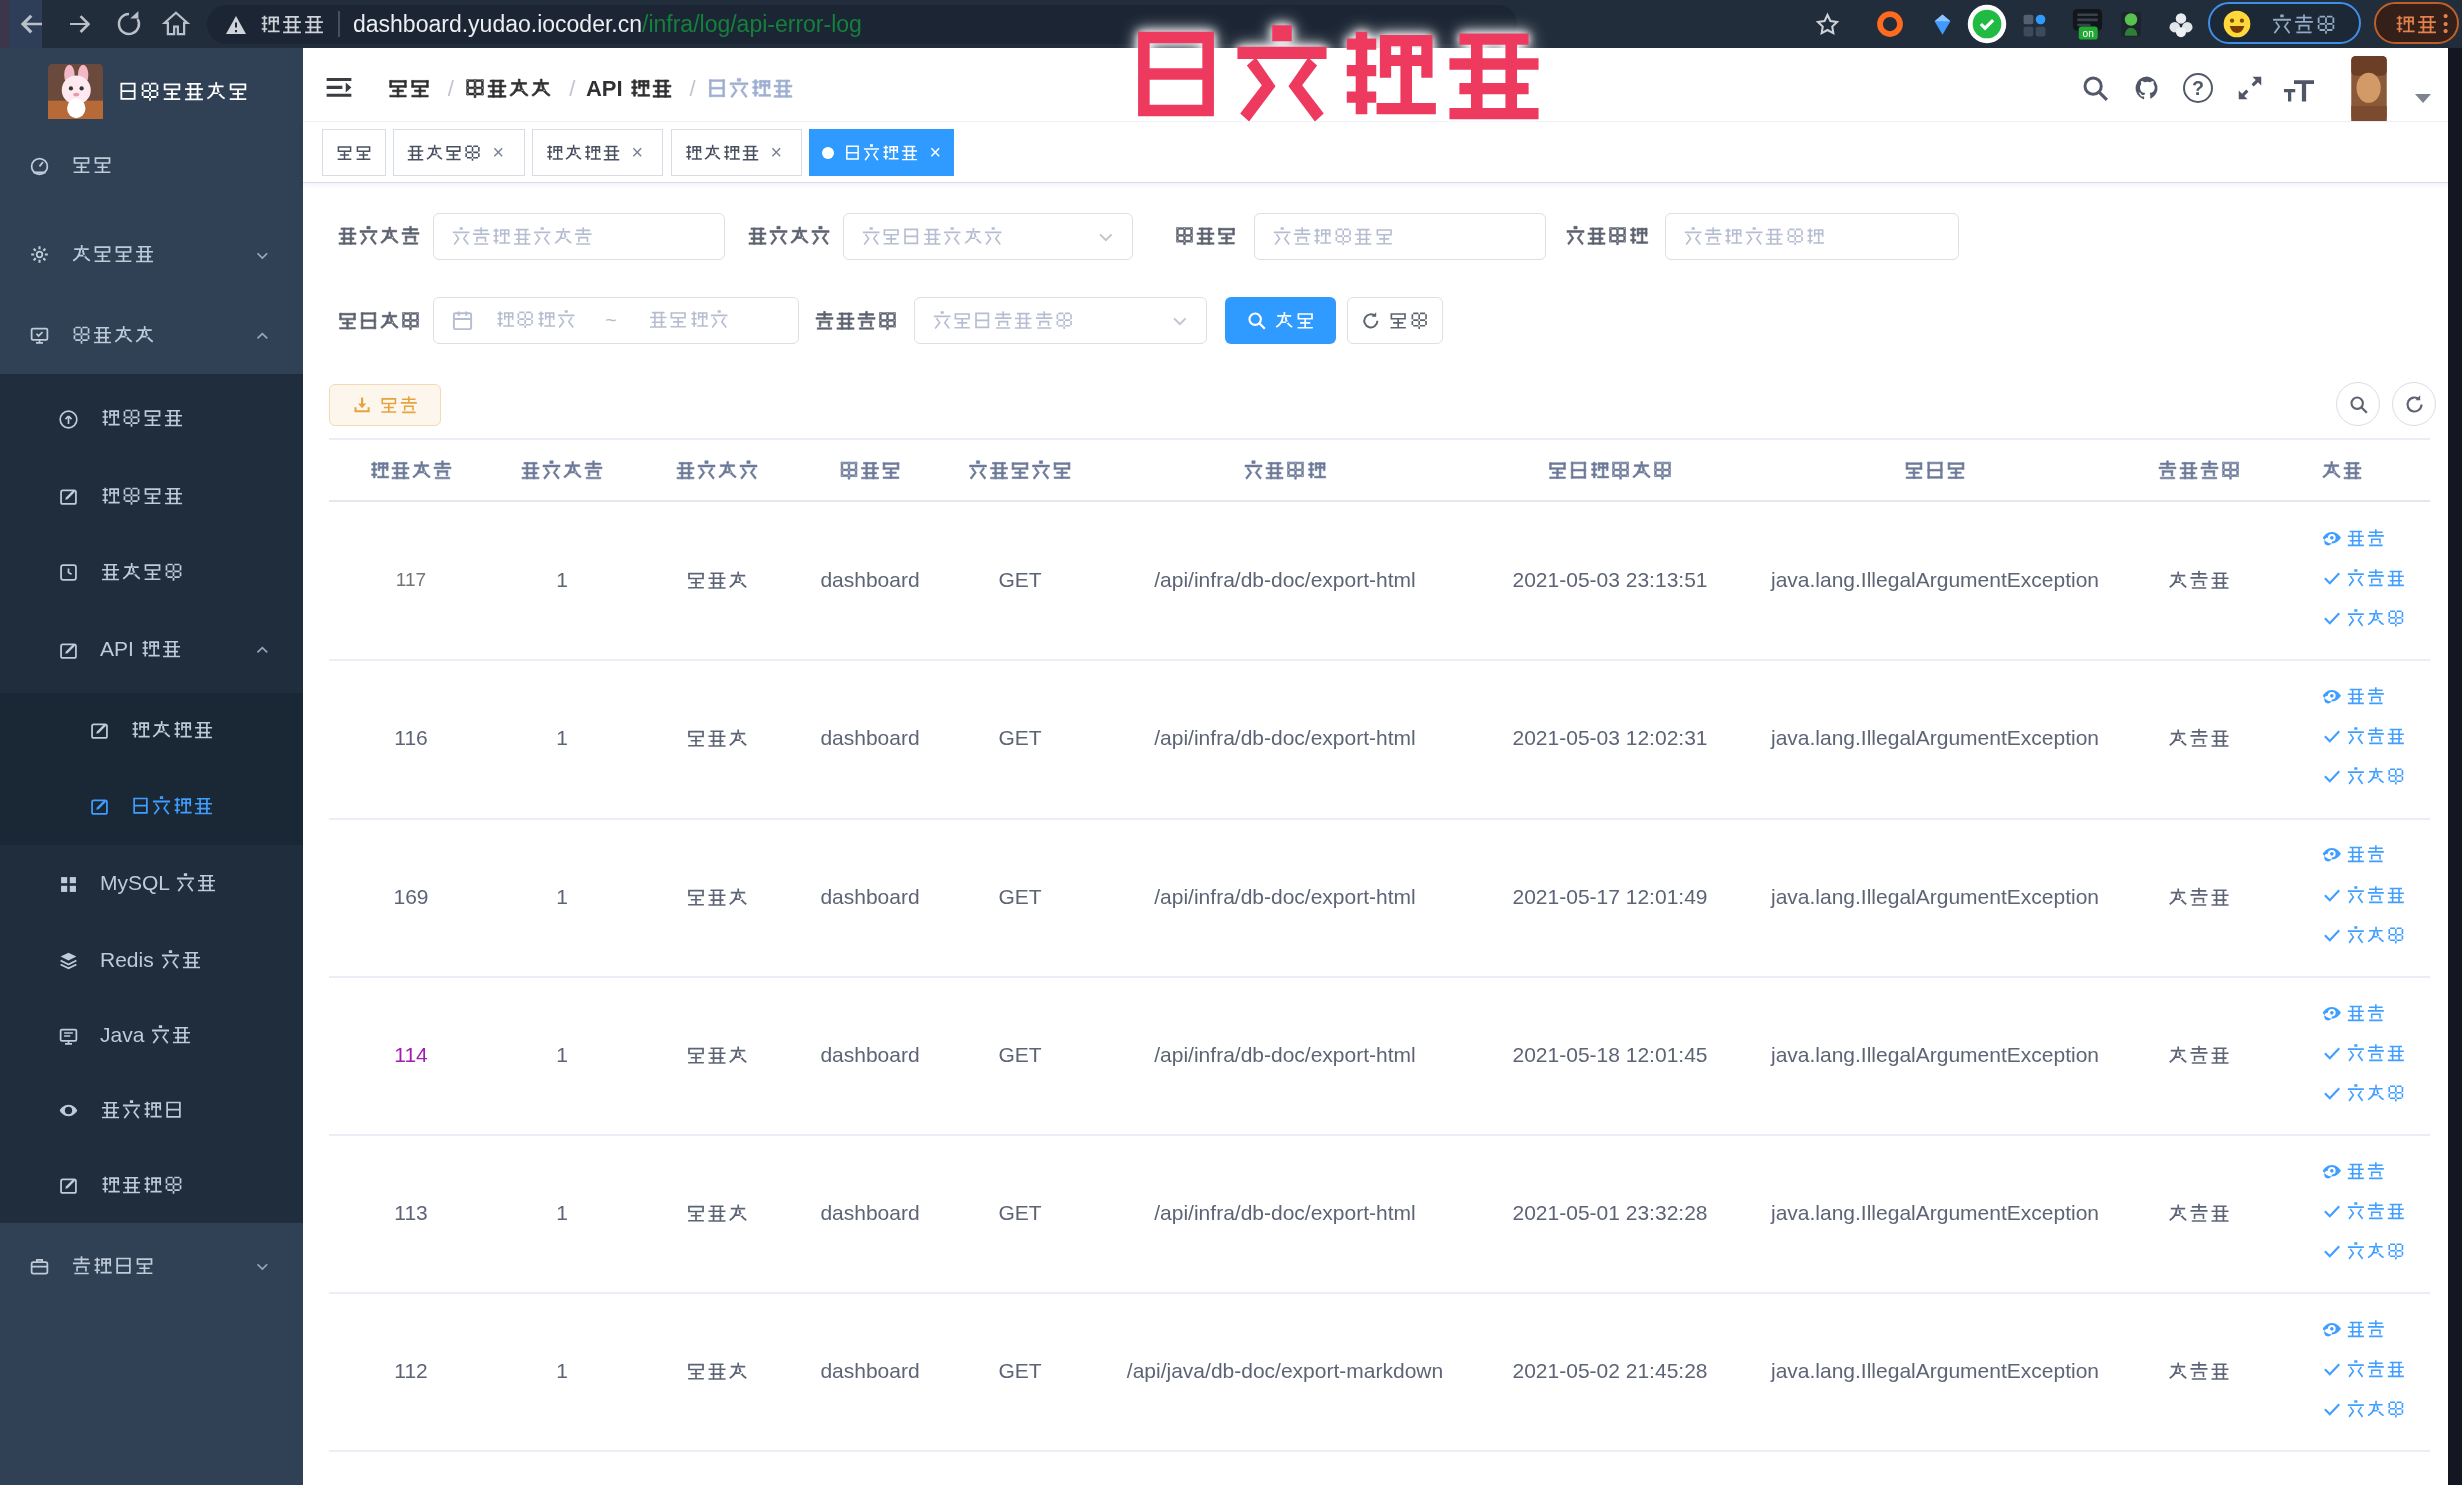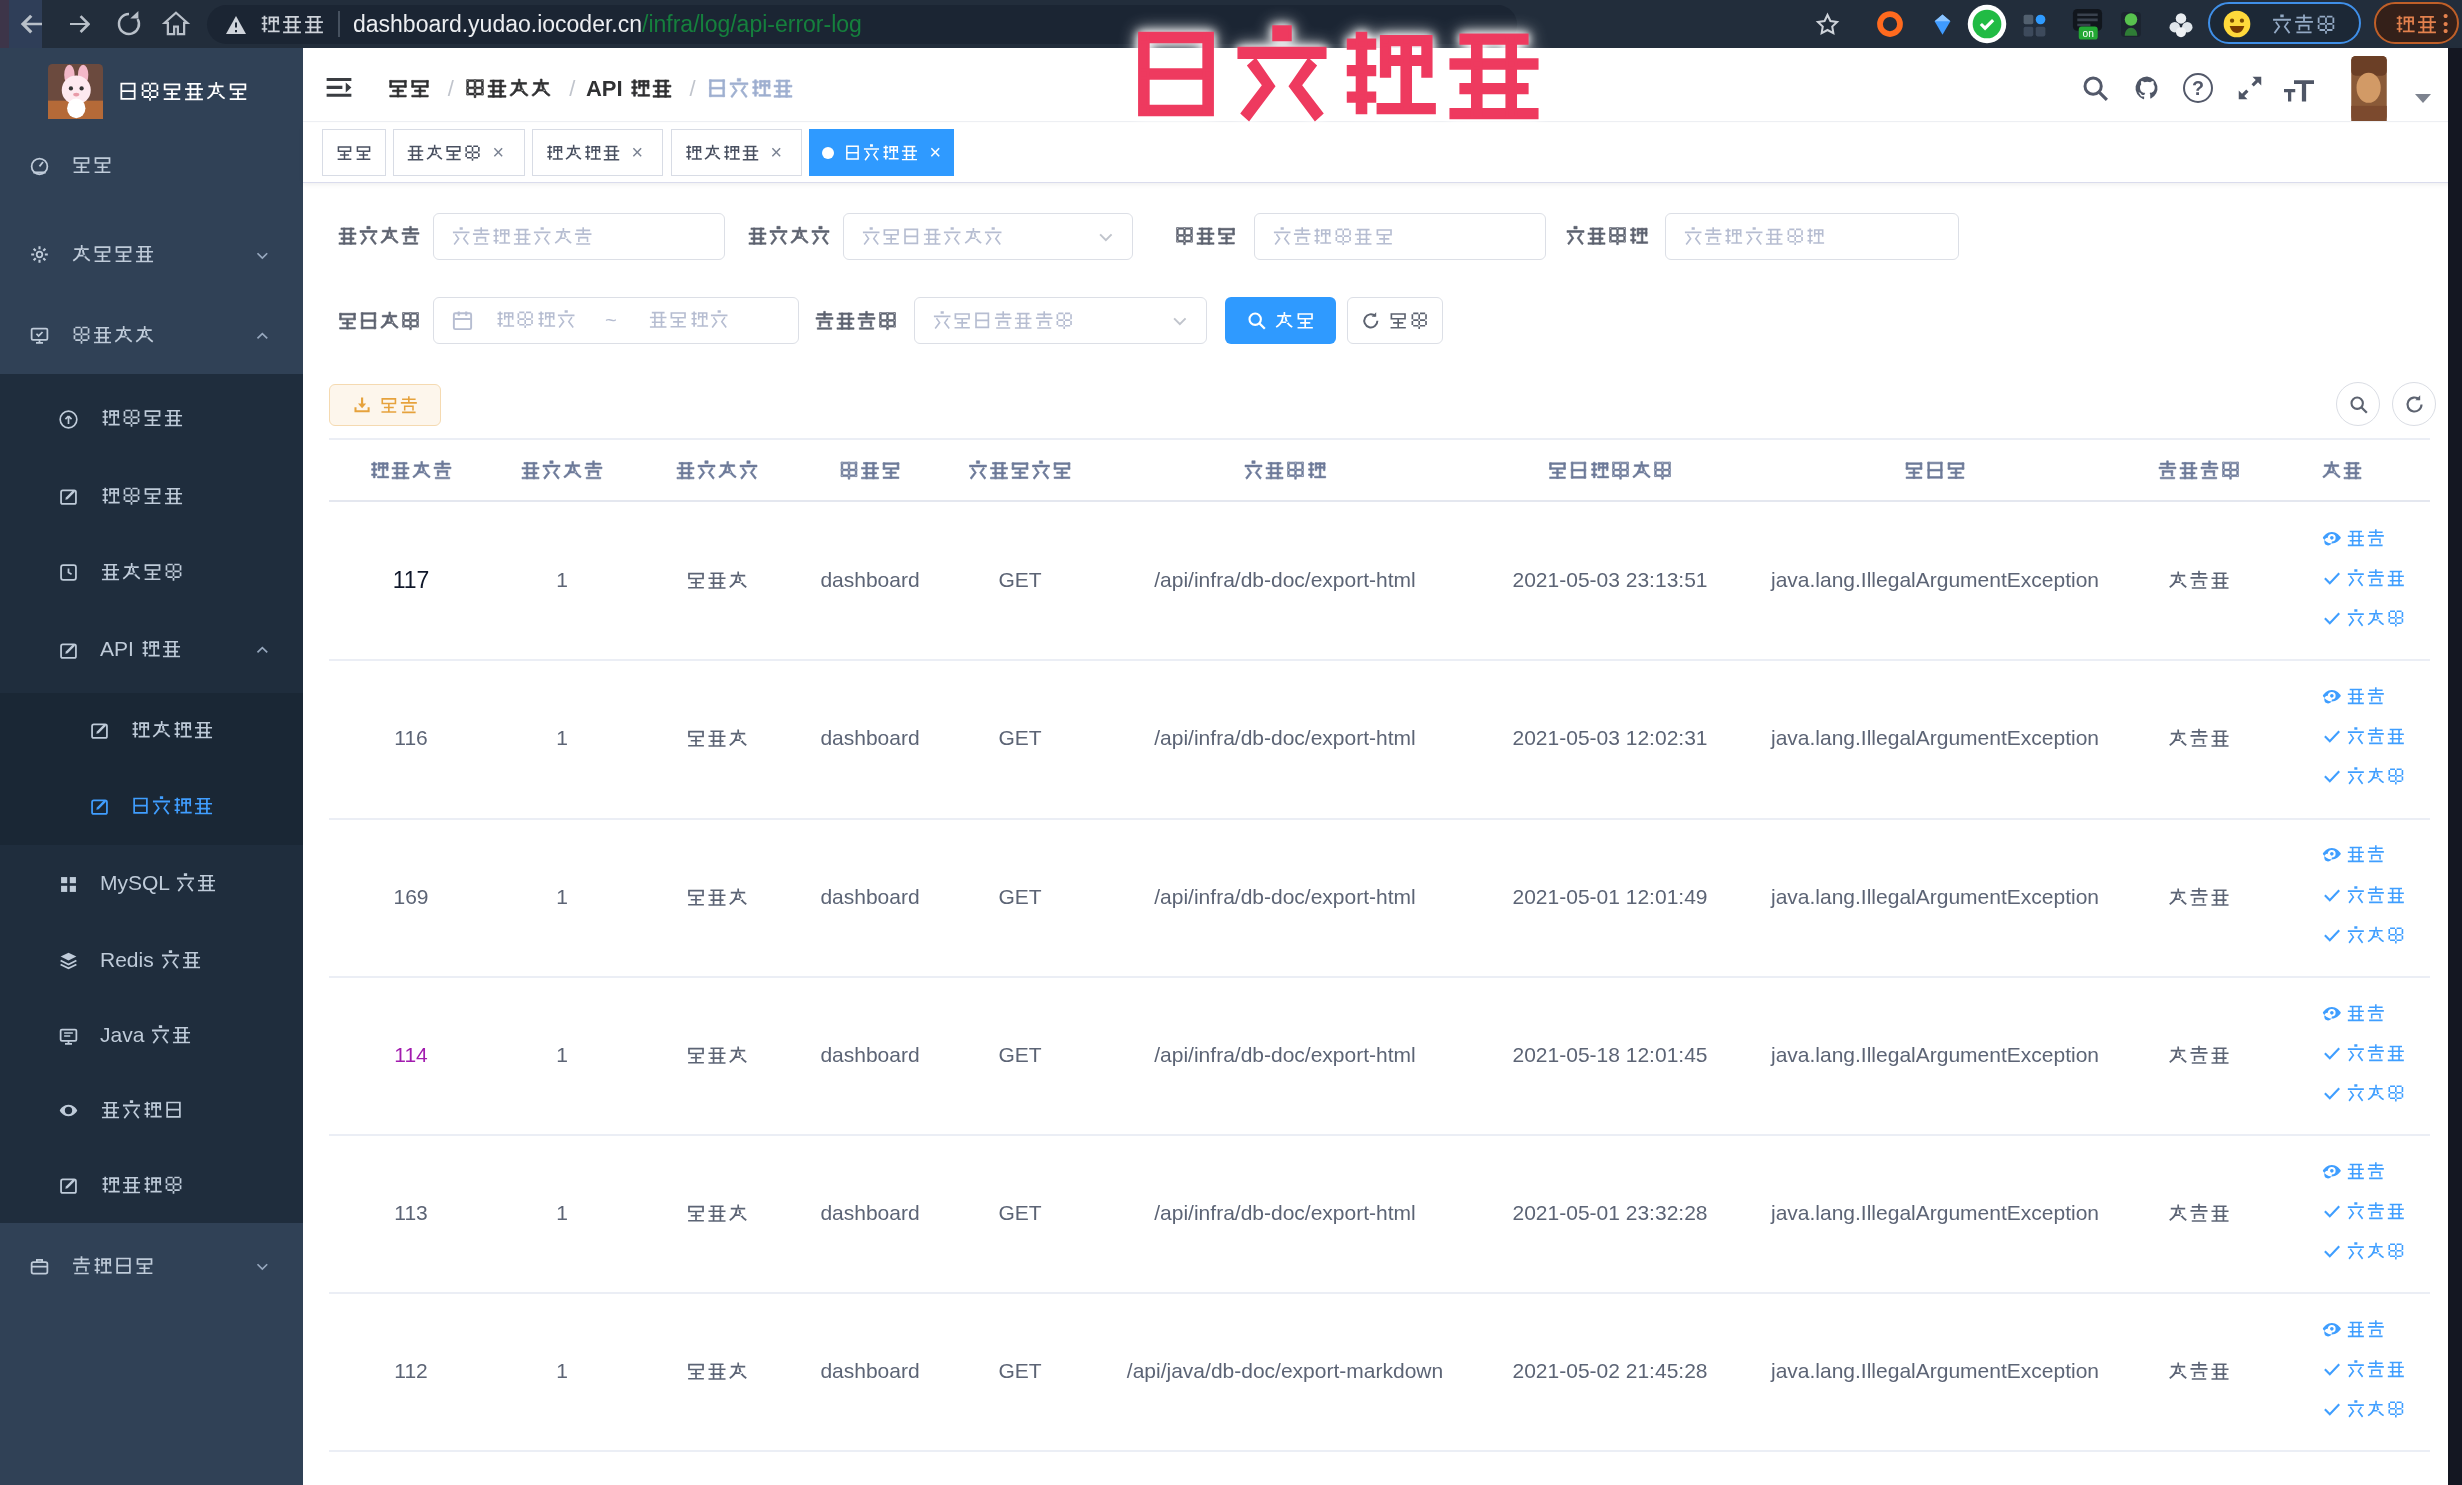--- a/index.html
+++ b/index.html
@@ -879,21 +879,21 @@
     </svg>
   </div>
 <div class="cell bd" style="left:2342px;top:470px;font-size:21px;font-weight:700;color:#6c7a99">
     <svg class="g" viewBox="0 0 28 28" width="21" height="21">
       <use href="#c6"></use>
     </svg>
     <svg class="g" viewBox="0 0 28 28" width="21" height="21">
       <use href="#c3"></use>
     </svg>
   </div>
-<div class="cell" style="left:411px;top:580px;font-size:23px;color:#0f172a;justify-content:center">117</div>
+<div class="cell" style="left:411px;top:580px;font-size:19px;color:#737373;justify-content:center">117</div>
 <div class="cell" style="left:562px;top:580px;font-size:21px;color:#5c6475;justify-content:center">1</div>
 <div class="cell" style="left:717px;top:580px;font-size:21px;color:#5c6475;justify-content:center">
     <svg class="g" viewBox="0 0 28 28" width="21" height="21">
       <use href="#c7"></use>
     </svg>
     <svg class="g" viewBox="0 0 28 28" width="21" height="21">
       <use href="#c3"></use>
     </svg>
     <svg class="g" viewBox="0 0 28 28" width="21" height="21">
       <use href="#c6"></use>
@@ -1033,21 +1033,21 @@
     <svg class="g" viewBox="0 0 28 28" width="21" height="21">
       <use href="#c3"></use>
     </svg>
     <svg class="g" viewBox="0 0 28 28" width="21" height="21">
       <use href="#c6"></use>
     </svg>
   </div>
 <div class="cell" style="left:870px;top:897px;font-size:21px;color:#5c6475;justify-content:center">dashboard</div>
 <div class="cell" style="left:1020px;top:897px;font-size:21px;color:#5c6475;justify-content:center">GET</div>
 <div class="cell" style="left:1285px;top:897px;font-size:21px;color:#5c6475;justify-content:center">/api/infra/db-doc/export-html</div>
-<div class="cell" style="left:1610px;top:897px;font-size:21px;color:#5c6475;justify-content:center">2021-05-01 12:01:49</div>
+<div class="cell" style="left:1610px;top:897px;font-size:21px;color:#5c6475;justify-content:center">2021-05-17 12:01:49</div>
 <div class="cell" style="left:1935px;top:897px;font-size:21px;color:#5c6475;justify-content:center">java.lang.IllegalArgumentException</div>
 <div class="cell" style="left:2199px;top:897px;font-size:21px;color:#5c6475;justify-content:center">
     <svg class="g" viewBox="0 0 28 28" width="21" height="21">
       <use href="#c6"></use>
     </svg>
     <svg class="g" viewBox="0 0 28 28" width="21" height="21">
       <use href="#c4"></use>
     </svg>
     <svg class="g" viewBox="0 0 28 28" width="21" height="21">
       <use href="#c3"></use>

